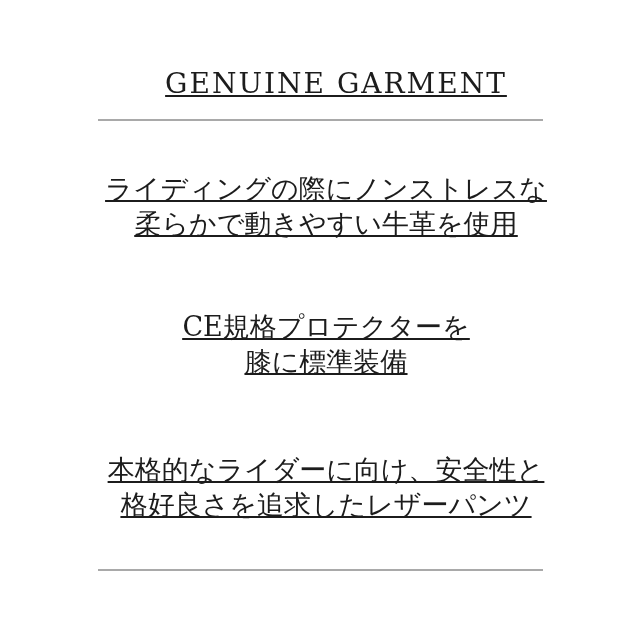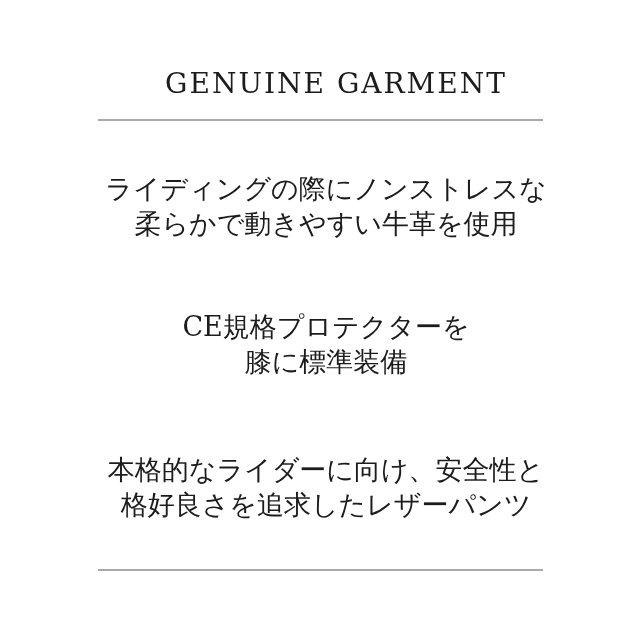--- a/index.html
+++ b/index.html
@@ -1,15 +1,15 @@
 <!DOCTYPE html>
 <html style="--text-color: #1c1c1c; --divider-color: #a9a9a9; --bg-color: #ffffff;"><head>
 <meta charset="utf-8">
 <style>
-  * { margin: 0; padding: 0; box-sizing: border-box; }
+  * { margin: 0; padding: 0; box-sizing: border-box; text-decoration: underline; }
   html, body { width: 640px; height: 640px; }
   body {
     background: var(--bg-color, #ffffff);
     font-family: "DejaVu Serif", "Liberation Serif", serif;
   }
   .page {
     position: relative;
     width: 640px;
     height: 640px;
     background: var(--bg-color, #ffffff);

